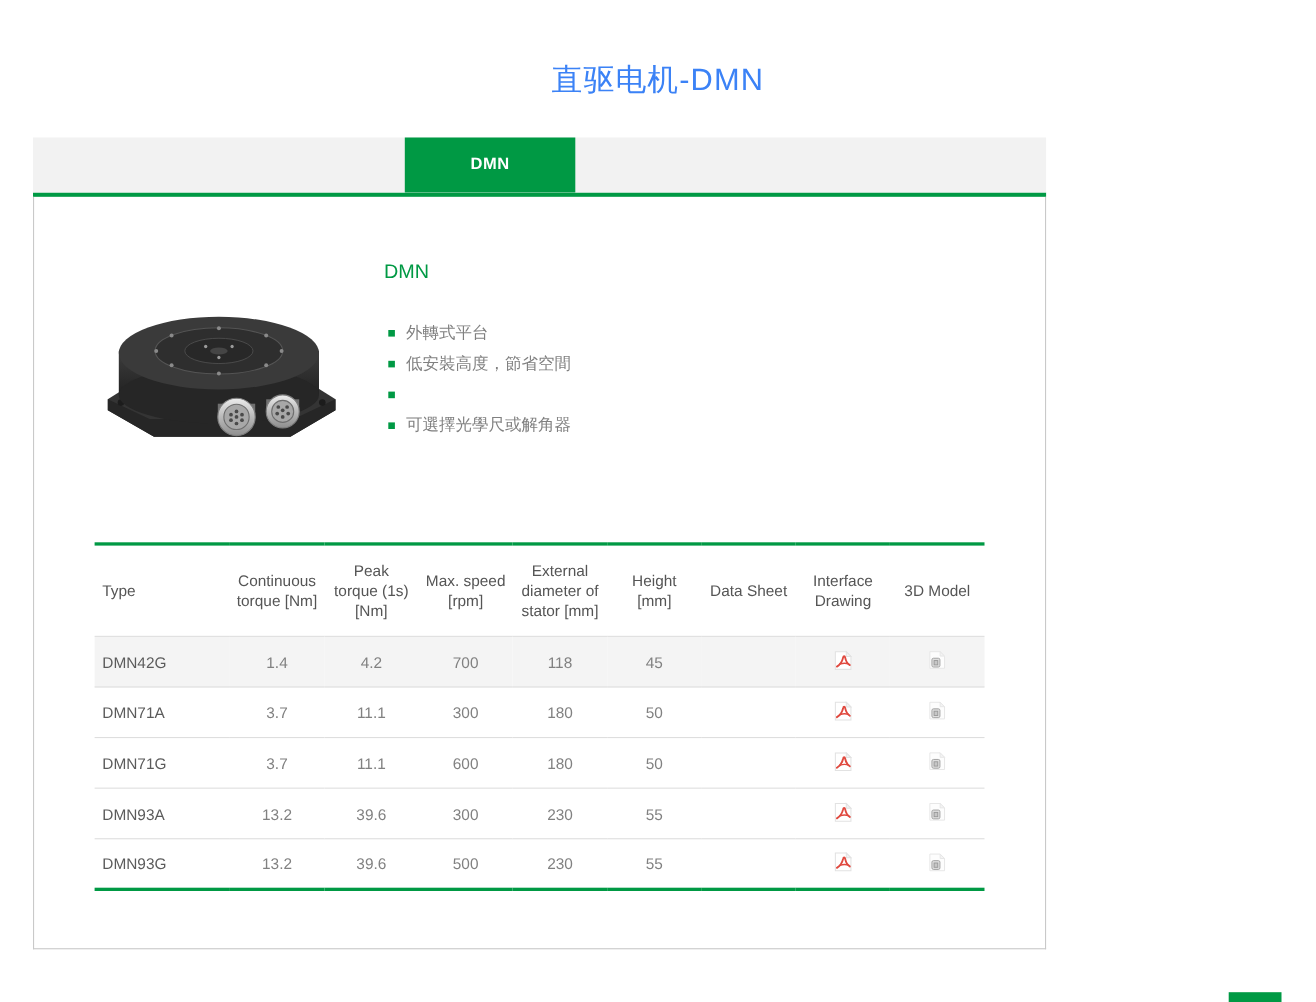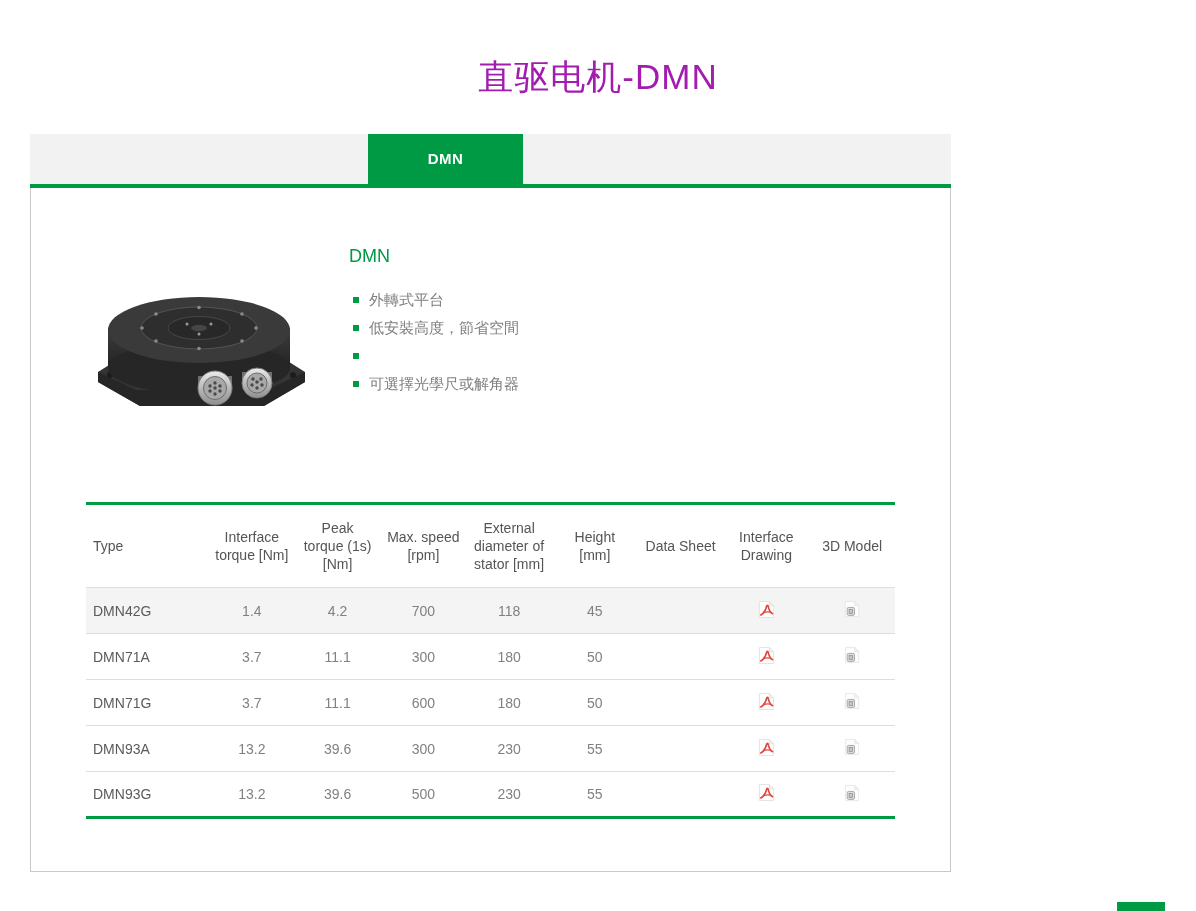--- a/index.html
+++ b/index.html
@@ -6,23 +6,23 @@
   html, body { background: #ffffff; }
   body {
     width: 1196px; height: 911px;
     position: relative;
     font-family: "Liberation Sans", "DejaVu Sans", sans-serif;
     overflow: hidden;
   }
   .page-title {
     padding-top: 54px;
     text-align: center;
-    font-size: 35px;
+    font-size: 28px;
     font-weight: 500;
-    color: #a21caf;
+    color: #3b82f6;
     letter-spacing: 1px;
   }
   .container {
     margin-left: 30px;
     width: 921px;
     margin-top: 33px;
   }
   .tab-bar {
     position: relative;
     height: 50px;
@@ -56,21 +56,21 @@
     height: 234px; 
   }
   .product-image { width: 215px; height: 140px; margin-top: 36px; flex: none; }
   .product-info { margin-left: 40px; }
   .product-name {
     font-size: 18px;
     color: #009944;
     font-weight: 500;
     margin-top: 2px;
   }
-  .feature-list { list-style: none; margin-top: 22px; }
+  .feature-list { list-style: none; margin-top: 34px; }
   .feature-list li {
     display: flex;
     align-items: flex-start;
     font-size: 15px;
     color: #808080;
     height: 28px;
     line-height: 22px;
   }
   .bullet {
     width: 6px; height: 6px;
@@ -223,21 +223,21 @@
             <col style="width:10.6%">
           <col style="width:10.6%">
             <col style="width:10.6%">
             <col style="width:10.6%">
           <col style="width:10.6%">
             <col style="width:10.6%">
         </colgroup>
         <thead>
           <tr>
             <th class="col-type">Type</th>
-            <th>Interface torque [Nm]</th>
+            <th>Continuous torque [Nm]</th>
             <th>Peak torque (1s) [Nm]</th>
             <th>Max. speed [rpm]</th>
             <th>External diameter of stator [mm]</th>
             <th>Height [mm]</th>
             <th>Data Sheet</th>
             <th>Interface Drawing</th>
             <th>3D Model</th>
           </tr>
         </thead>
         <tbody>

